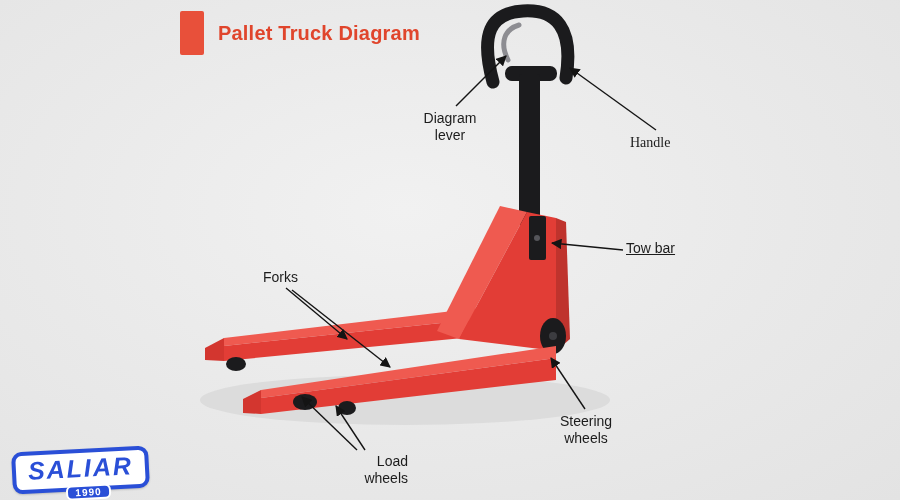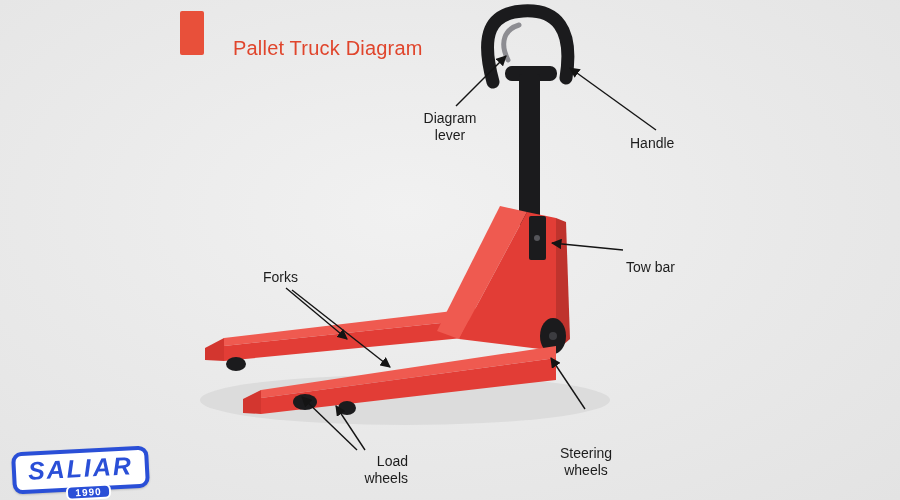--- a/index.html
+++ b/index.html
@@ -3,33 +3,33 @@
 <meta charset="utf-8">
 <style>
   html,body{margin:0;padding:0;}
   body{font-family:"Liberation Sans", sans-serif;}
   .stage{
     position:relative;width:900px;height:500px;overflow:hidden;
     background:radial-gradient(ellipse at 45% 42%, #f1f1f1 0%, #e9e9e9 55%, #e3e3e3 100%);
   }
   
   .hdr-accent{position:absolute;left:180px;top:11px;width:24px;height:44px;background:#e8503a;border-radius:2px;}
-  .hdr-title{position:absolute;left:218px;top:22px;margin:15px;font-size:20px;font-weight:400;color:#e0452c;letter-spacing:.2px;}
+  .hdr-title{position:absolute;left:218px;top:22px;margin:0;font-size:20px;font-weight:700;color:#e0452c;letter-spacing:.2px;}
   
   .truck-svg{position:absolute;left:0;top:0;width:900px;height:500px;}
   .arrow{stroke:#141414;stroke-width:1.4;fill:none;}
   
   .lbl{position:absolute;font-size:14px;line-height:1.2;color:#1c1c1c;font-weight:500;}
   .lbl span{display:block;}
   .lbl.center{text-align:center;}
   #lbl-control{left:413px;top:110px;width:74px;}
-  #lbl-handle{left:630px;top:135px;}
-  #lbl-towbar{left:626px;top:259px;}
+  #lbl-handle{left:630px;top:135px;font-family:Liberation Serif, serif;}
+  #lbl-towbar{left:626px;top:240px;text-decoration:underline;}
   #lbl-forks{left:263px;top:269px;text-align:center;}
-  #lbl-steering{left:547px;top:413px;width:78px;margin-top:32px;}
+  #lbl-steering{left:547px;top:413px;width:78px;}
   #lbl-load{left:338px;top:453px;width:70px;text-align:right;}
   
   .logo{position:absolute;left:12px;top:449px;transform:rotate(-3deg);}
   .logo-box{
     display:inline-block;border:4px solid #2a4fd7;border-radius:10px;background:#ffffff;
     padding:1px 12px 4px;font-style:italic;font-weight:800;font-size:25px;color:#2a4fd7;
     letter-spacing:2px;box-shadow:inset 0 0 0 2px #ffffff, 0 1px 2px rgba(0,0,0,.18);
   }
   .logo-year{
     position:absolute;left:55%;transform:translateX(-50%);bottom:-9px;background:#2a4fd7;color:#ffffff;

